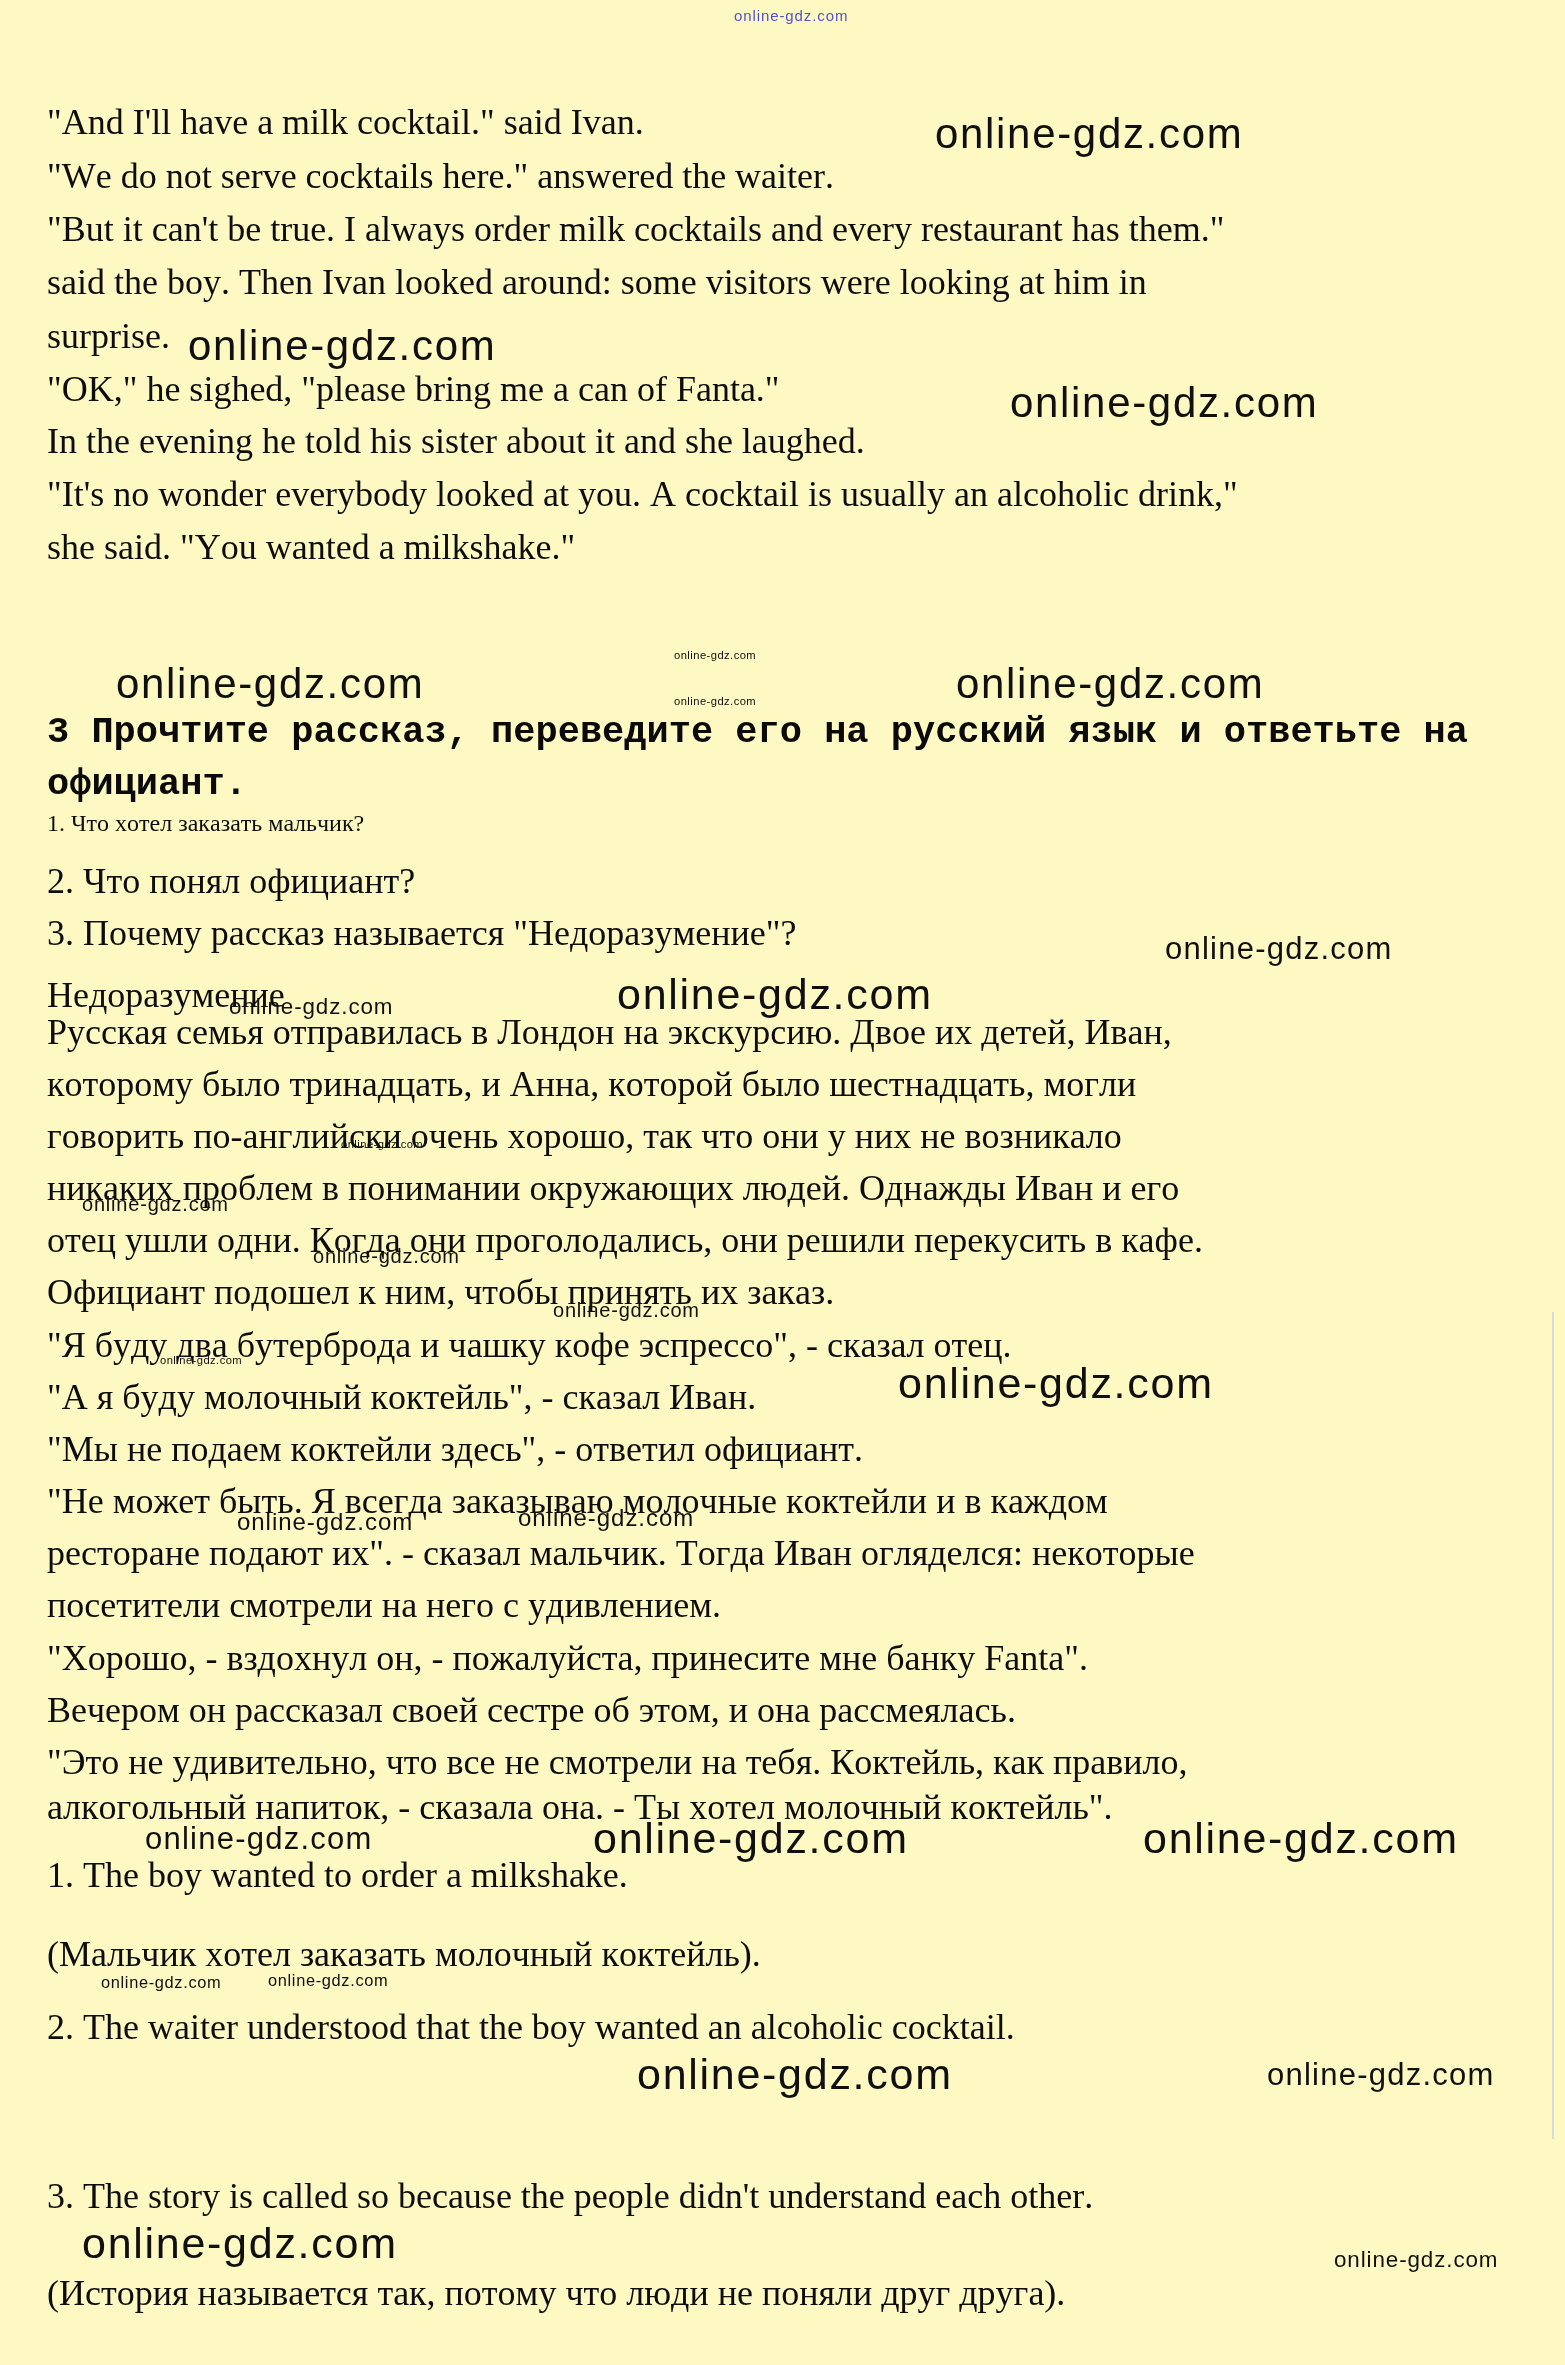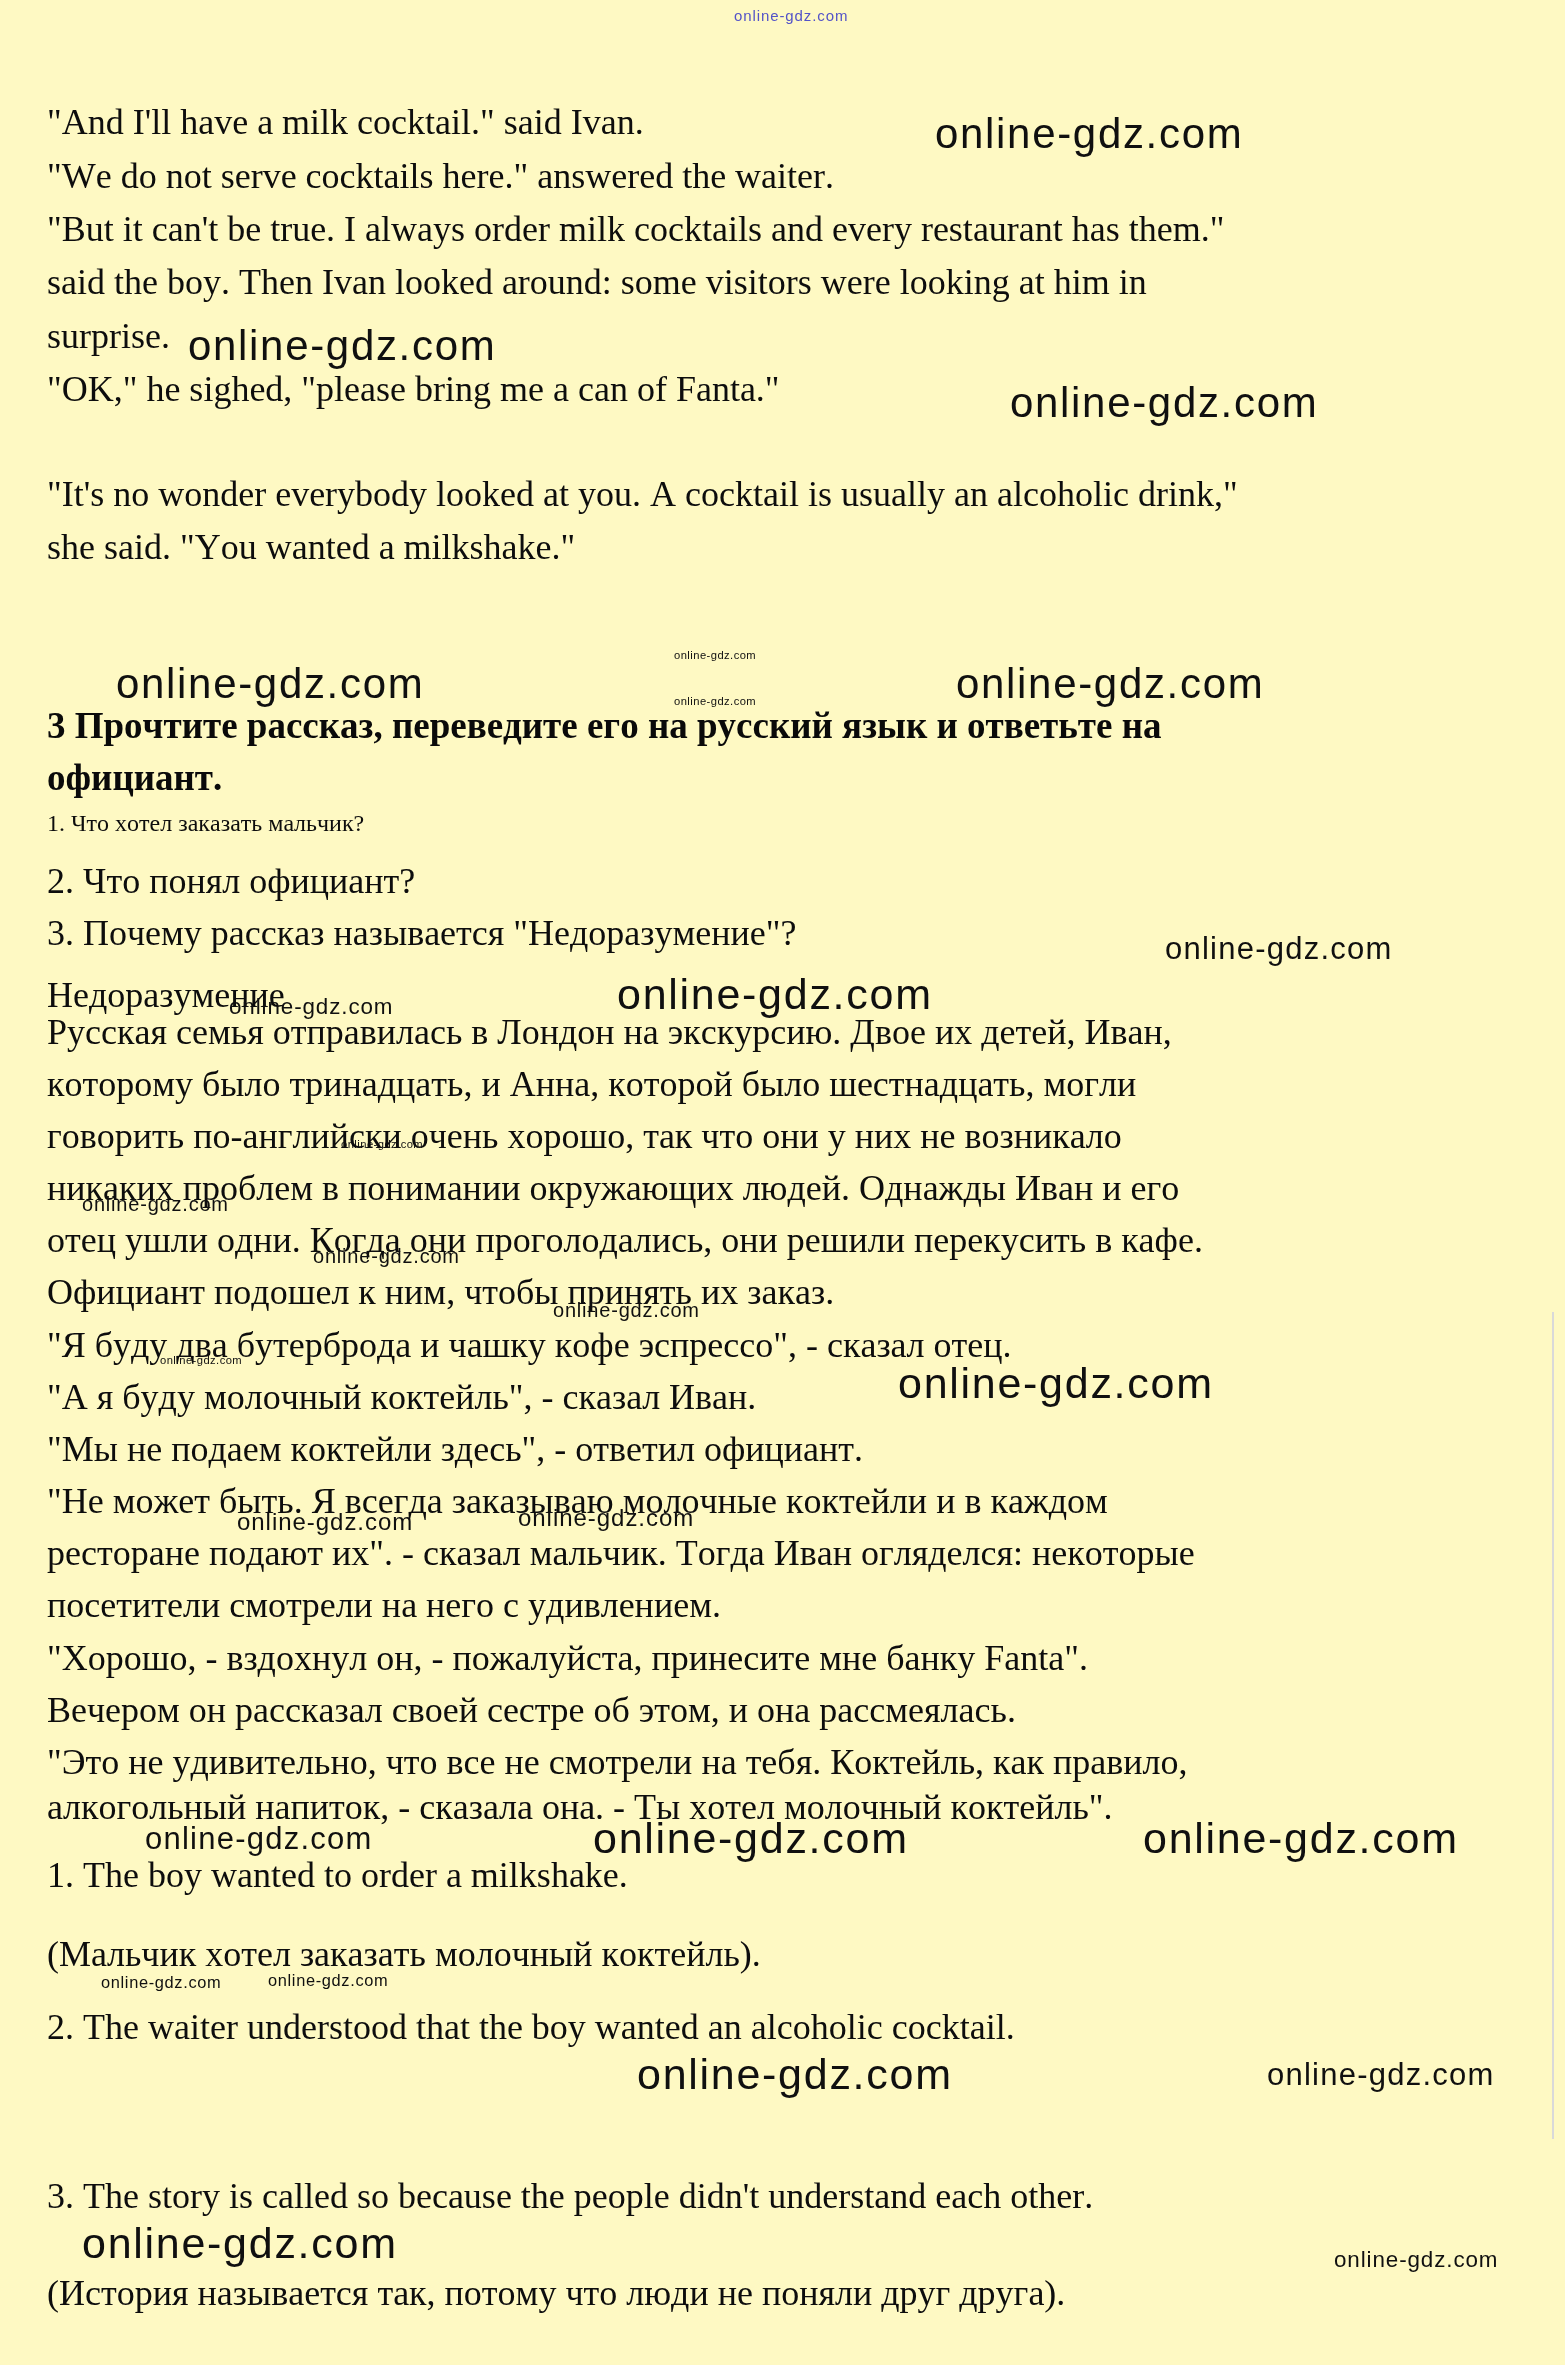--- a/index.html
+++ b/index.html
@@ -16,23 +16,24 @@
   .txt {
     position: absolute;
     white-space: pre;
     line-height: 1;
   }
   .body {
     font-family: "Liberation Serif", "DejaVu Serif", serif;
     color: #0d0d0d;
   }
   .heading {
-    font-family: Liberation Serif, serif;
+    font-family: Liberation Mono, monospace;
     font-weight: bold;
     color: #0a0a0a;
+    margin-top: 7px;
   }
   .wm {
     font-family: "Liberation Sans", "DejaVu Sans", sans-serif;
     color: #101010;
     letter-spacing: 0.04em;
   }
   .wm-blue {
     font-family: "Liberation Sans", "DejaVu Sans", sans-serif;
     color: #5353c8;
     letter-spacing: 0.06em;
@@ -50,20 +51,21 @@
 <div class="txt wm-blue" style="left: 734px; top: 7.5px; font-size: 15px;">online-gdz.com</div>
     <div class="txt body" style="left: 47px; top: 104px; font-size: 36px;">"And I'll have a milk cocktail." said Ivan.</div>
     <div class="txt wm" style="left: 935px; top: 113px; font-size: 42px;">online-gdz.com</div>
     <div class="txt body" style="left: 47px; top: 158px; font-size: 36px;">"We do not serve cocktails here." answered the waiter.</div>
     <div class="txt body" style="left: 47px; top: 211px; font-size: 36px;">"But it can't be true. I always order milk cocktails and every restaurant has them."</div>
     <div class="txt body" style="left: 47px; top: 264px; font-size: 36px;">said the boy. Then Ivan looked around: some visitors were looking at him in</div>
     <div class="txt body" style="left: 47px; top: 318px; font-size: 36px;">surprise.</div>
     <div class="txt wm" style="left: 188px; top: 325px; font-size: 42px;">online-gdz.com</div>
     <div class="txt body" style="left: 47px; top: 371px; font-size: 36px;">"OK," he sighed, "please bring me a can of Fanta."</div>
     <div class="txt wm" style="left: 1010px; top: 382px; font-size: 42px;">online-gdz.com</div>
+    <div class="txt body" style="left: 47px; top: 423px; font-size: 36px;">In the evening he told his sister about it and she laughed.</div>
     <div class="txt body" style="left: 47px; top: 476px; font-size: 36px;">"It's no wonder everybody looked at you. A cocktail is usually an alcoholic drink,"</div>
     <div class="txt body" style="left: 47px; top: 529px; font-size: 36px;">she said. "You wanted a milkshake."</div>
     <div class="txt wm" style="left: 674px; top: 650px; font-size: 11.2px;">online-gdz.com</div>
     <div class="txt wm" style="left: 116px; top: 663px; font-size: 42px;">online-gdz.com</div>
     <div class="txt wm" style="left: 956px; top: 663px; font-size: 42px;">online-gdz.com</div>
     <div class="txt wm" style="left: 674px; top: 696px; font-size: 11.2px;">online-gdz.com</div>
     <div class="txt heading" style="left: 47px; top: 707px; font-size: 37px;">3 Прочтите рассказ, переведите его на русский язык и ответьте на</div>
     <div class="txt heading" style="left: 47px; top: 759px; font-size: 37px;">официант.</div>
     <div class="txt body" style="left: 47px; top: 811px; font-size: 24px; font-family: Liberation Serif, serif;">1. Что хотел заказать мальчик?</div>
     <div class="txt body" style="left: 47px; top: 863px; font-size: 36px;">2. Что понял официант?</div>

